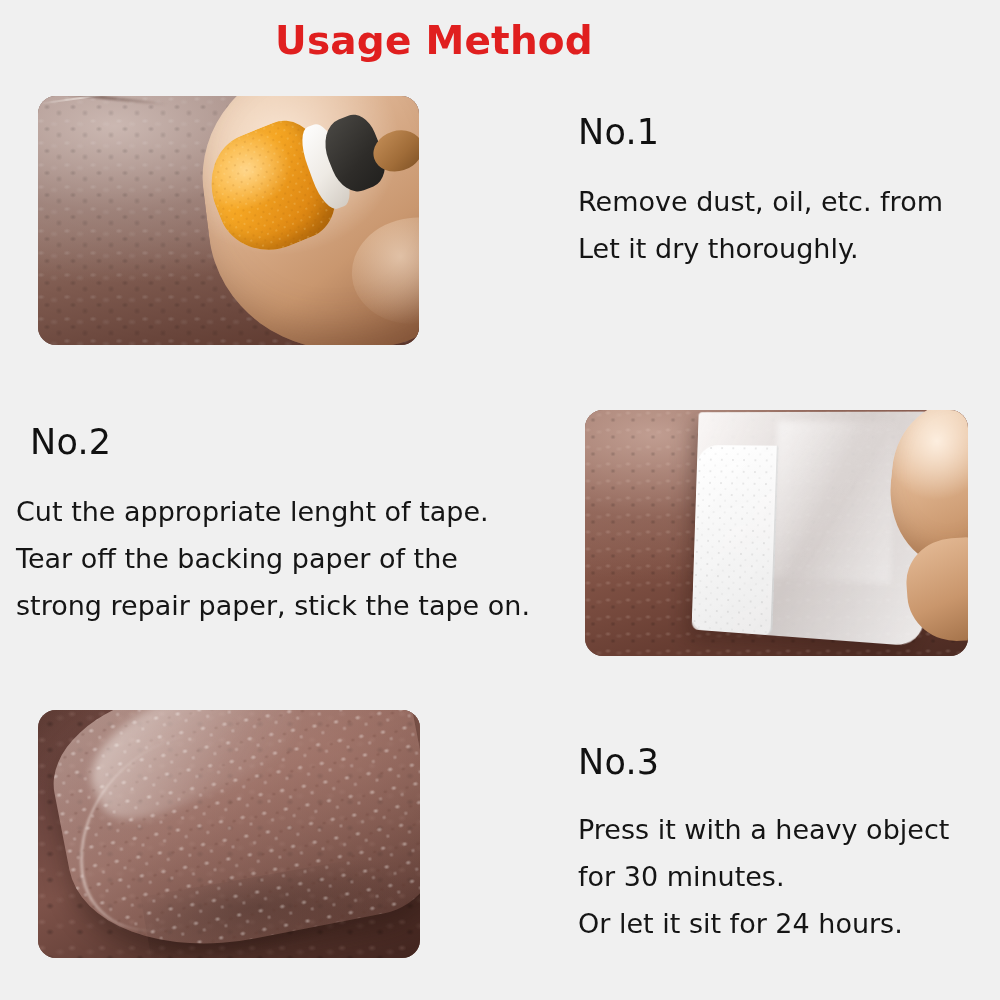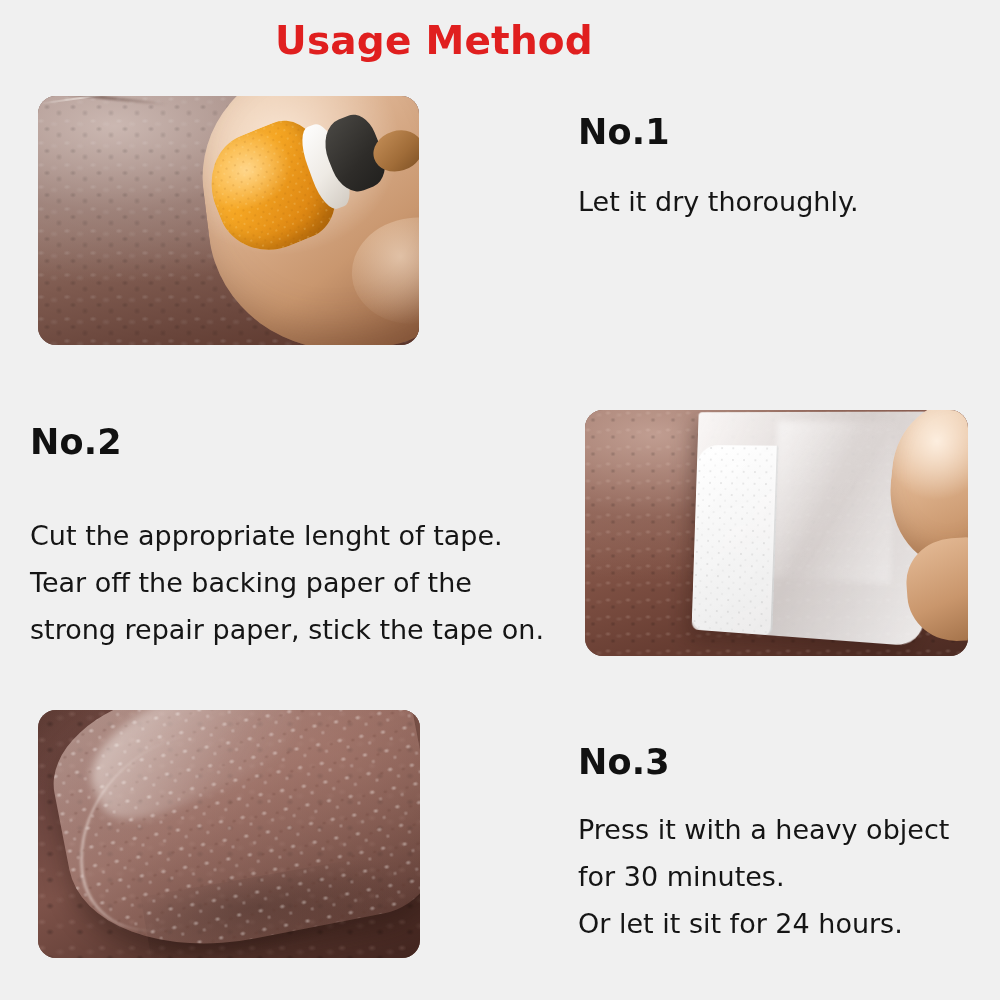--- a/index.html
+++ b/index.html
@@ -26,41 +26,41 @@
     font-size: 39px;
     font-weight: bold;
     color: #e01f1f;
     letter-spacing: 0.2px;
   }
 
   
   .step-heading {
     position: absolute;
     font-size: 35px;
-    font-weight: bold;
+    font-weight: normal;
     color: #111111;
     letter-spacing: 0.2px;
     white-space: nowrap;
   }
   .step-body {
     position: absolute;
     font-size: 27px;
     color: #151515;
     line-height: 47px;
     white-space: nowrap;
   }
   .step-body .line { display: block; }
 
   
   #step1-heading { left: 578px; top: 112px; }
   #step1-body    { left: 578px; top: 178px; }
 
   
   #step2-heading { left: 30px;  top: 422px; }
-  #step2-body    { left: 30px;  top: 488px; margin-top: 24px; }
+  #step2-body    { left: 16px;  top: 488px; }
 
   
   #step3-heading { left: 578px; top: 742px; }
   #step3-body    { left: 578px; top: 806px; }
 
   
   .photo {
     position: absolute;
     border-radius: 18px;
     overflow: hidden;
@@ -328,20 +328,21 @@
     <div class="cloth-fuzz"></div>
   </div>
   <div class="cloth-white"></div>
   <div class="cloth-dark"></div>
   <div class="thumb-tip"></div>
 </div>
 
 <div class="step-heading" id="step1-heading">No.1</div>
 
 <div class="step-body" id="step1-body">
+  <span class="line">Remove dust, oil, etc. from</span>
   <span class="line">Let it dry thoroughly.</span>
 </div>
 
 <div class="step-heading" id="step2-heading">No.2</div>
 
 <div class="step-body" id="step2-body">
   <span class="line">Cut the appropriate lenght of tape.</span>
   <span class="line"> Tear off the backing paper of the</span>
   <span class="line">strong repair paper, stick the tape on.</span>
 </div>

